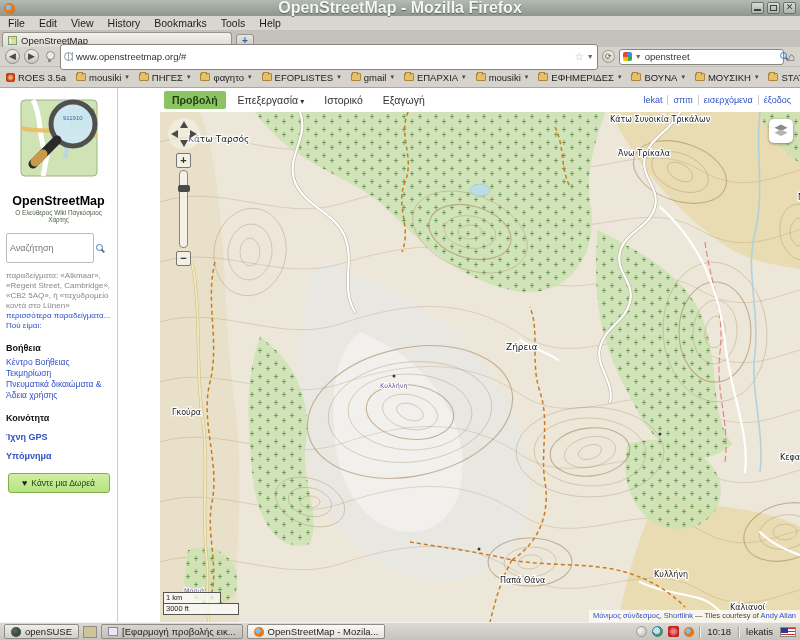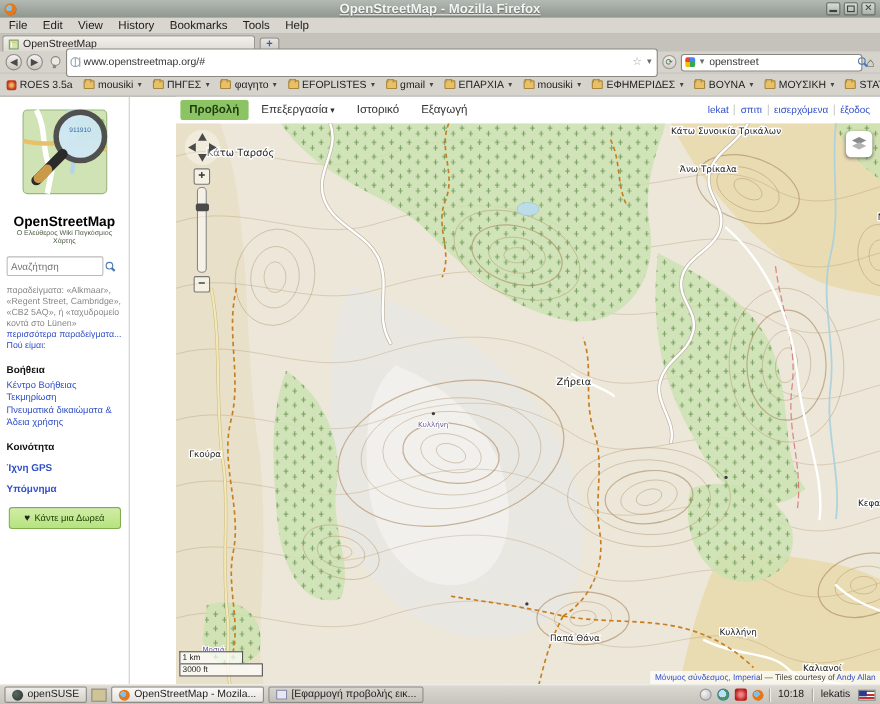--- a/index.html
+++ b/index.html
@@ -6,21 +6,21 @@
   html,body { width:800px; height:640px; overflow:hidden;
     font-family:"Liberation Sans","DejaVu Sans",sans-serif; background:#d6d3cd; }
 
   
   .titlebar { height:16px; background:linear-gradient(#b3bab3,#8e968e);
     display:flex; align-items:center; padding:0 4px; position:relative; }
   .ff-logo { width:11px; height:11px; border-radius:50%;
     background:radial-gradient(circle at 40% 40%, #7ec0e8 0 30%, #e67817 31% 70%, #c4500a 71%);
     flex:0 0 auto; }
   .title-text { position:absolute; left:0; right:0; text-align:center;
-    font-size:12px; font-weight:bold; color:#f4f6f4; text-shadow:0 1px 1px #5a625a;text-decoration:underline; }
+    font-size:16px; font-weight:bold; color:#f4f6f4; text-shadow:0 1px 1px #5a625a; }
   .winbtns { margin-left:auto; display:flex; gap:3px; z-index:2; }
   .winbtn { width:13px; height:12px; background:linear-gradient(#d8dcd8,#aab0aa);
     border:1px solid #6a726a; border-radius:2px; position:relative; cursor:pointer; }
   .winbtn.min::before { content:""; position:absolute; left:2px; right:2px; bottom:2px; height:2px; background:#3a423a; }
   .winbtn.max::before { content:""; position:absolute; left:2px; right:2px; top:2px; bottom:2px; border:1px solid #3a423a; }
   .winbtn.close::before { content:"✕"; position:absolute; left:0; right:0; top:-1px; text-align:center; font-size:9px; color:#3a423a; }
 
   .menubar { height:15px; background:#d9d6d0; border-bottom:1px solid #c2bfb9;
     display:flex; align-items:center; gap:14px; padding:0 8px; font-size:10.5px; color:#1c1c1c; }
   .menu-item { cursor:default; }
@@ -78,21 +78,21 @@
   .roes-icon { width:9px; height:9px; background:radial-gradient(#f0b060 20%, #c03818 60%); border-radius:2px; }
 
   
   .page { height:534px; display:flex; background:#fff; }
   .sidebar { width:118px; flex:0 0 auto; border-right:1px solid #ccc; padding:10px 6px 0;
     font-size:8px; color:#333; overflow:hidden; }
   .logo { width:92px; height:92px; margin:0 auto; display:block; }
   .site-title { text-align:center; font-size:12.5px; font-weight:bold; color:#000; margin-top:4px; }
   .site-sub { text-align:center; font-size:6.4px; color:#4e5c46; margin-top:1px; }
   .search-row { margin-top:10px; display:flex; align-items:center; gap:2px; }
-  .search-input { width:88px; height:18px; border:1px solid #bbb; border-radius:2px;
+  .search-input { width:88px; height:30px; border:1px solid #bbb; border-radius:2px;
     font-size:9px; color:#999; padding:0 3px; font-family:"Liberation Sans",sans-serif; outline:none;}
   .side-p { margin-top:8px; color:#888; line-height:1.25; }
   a.blue { color:#3050c8; text-decoration:none; cursor:pointer; }
   .side-h { font-size:9px; font-weight:bold; color:#111; margin-top:12px; }
   .side-links { margin-top:4px; line-height:1.3; font-size:8.5px; display:flex; flex-direction:column; }
   .side-big { display:block; font-weight:bold; font-size:9px; margin-top:9px; }
   .donate { margin:12px auto 0; display:flex; align-items:center; justify-content:center; gap:4px;
     width:102px; height:20px; background:linear-gradient(#d2eda6,#b5e37f); border:1px solid #7fae4a;
     border-radius:3px; font-size:8.5px; color:#20420a; cursor:pointer; }
   .heart { color:#222; font-size:9px; }
@@ -507,39 +507,39 @@
           <path d="M11 9 L19 13 L11 17 L3 13 Z" fill="#b4b4b4"></path>
         </svg>
       </div>
 
       <div class="scalebar">
         <div class="sc km">1 km</div>
         <div class="sc ft">3000 ft</div>
       </div>
 
       <div class="attrib">
-        <a class="blue">Μόνιμος σύνδεσμος</a><span>, </span><a class="blue">Imperial</a><span> — Tiles courtesy of </span><a class="blue">Andy Allan</a>
+        <a class="blue">Μόνιμος σύνδεσμος</a><span>, </span><a class="blue">Shortlink</a><span> — Tiles courtesy of </span><a class="blue">Andy Allan</a>
       </div>
     </div>
   </div>
 </div>
 
 <div class="taskbar">
   <div class="startbtn">
     <span class="geeko"></span>
     <span>openSUSE</span>
   </div>
   <span class="pager"></span>
+  <div class="taskbtn idle">
+    <span class="mini-img"></span>
+    <span>[Εφαρμογή προβολής εικ...</span>
+  </div>
   <div class="taskbtn active">
     <span class="mini-ff"></span>
     <span>OpenStreetMap - Mozila...</span>
-  </div>
-  <div class="taskbtn idle">
-    <span class="mini-img"></span>
-    <span>[Εφαρμογή προβολής εικ...</span>
   </div>
   <div class="tray">
     <span class="tico vol"></span>
     <span class="tico net"></span>
     <span class="tico upd"></span>
     <span class="mini-ff"></span>
     <span class="tray-sep"></span>
     <span class="clock">10:18</span>
     <span class="tray-sep"></span>
     <span class="user">lekatis</span>

